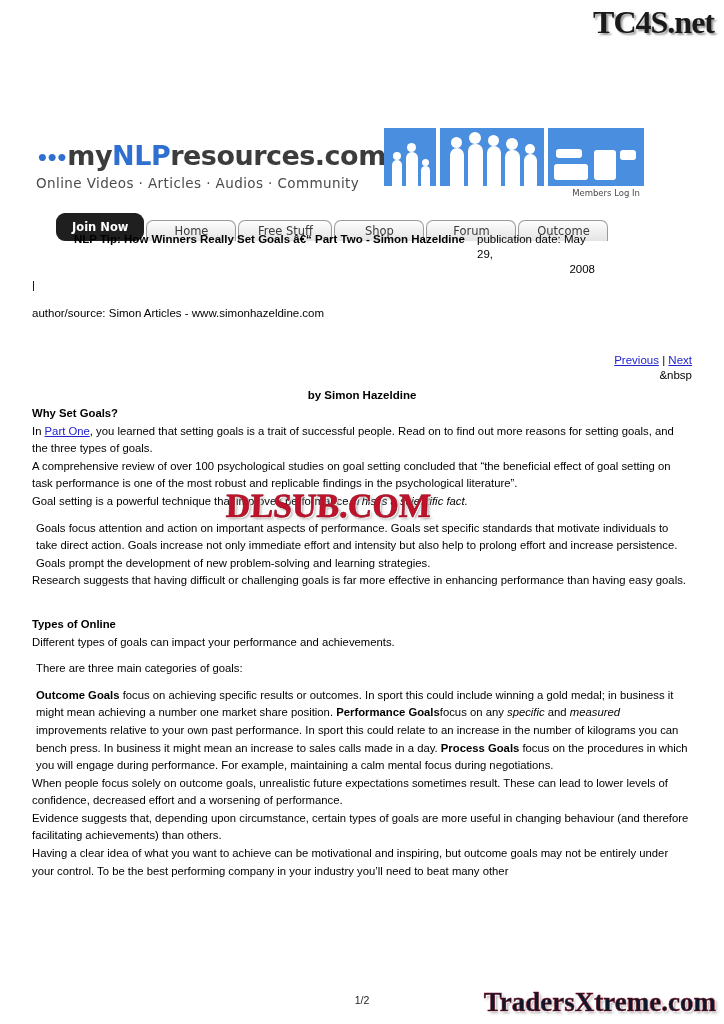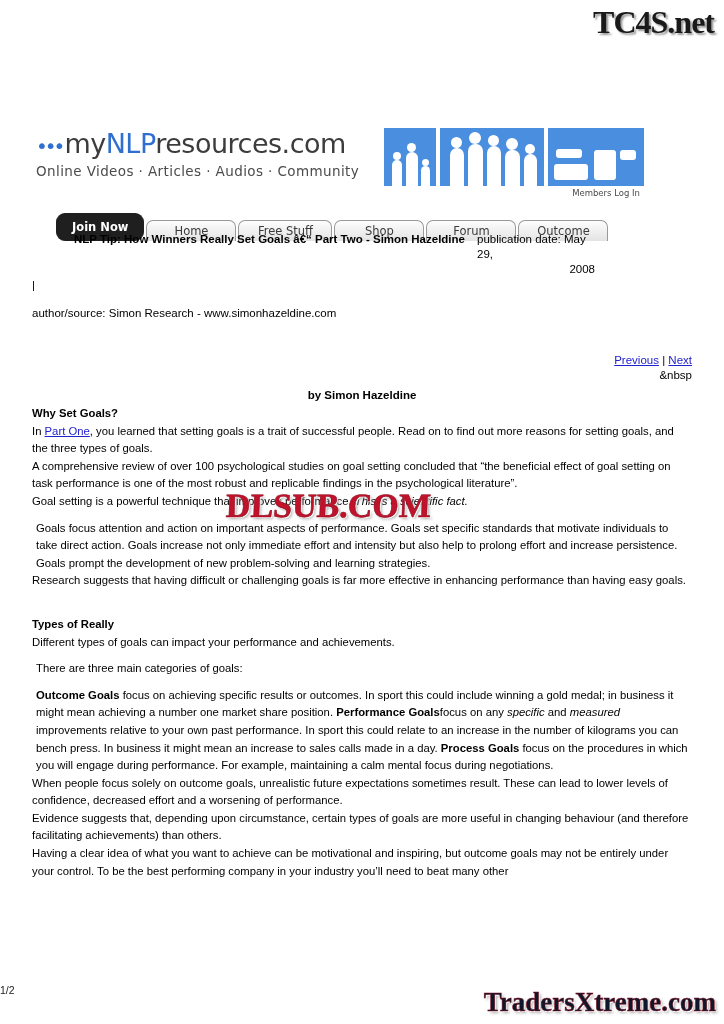--- a/index.html
+++ b/index.html
@@ -39,24 +39,25 @@
   }
   .logo-block {
     position: absolute;
     left: 0;
     top: 0;
     width: 345px;
   }
   .logo-line1 {
     font-family: "DejaVu Sans", sans-serif;
     font-size: 27px;
-    font-weight: normal;
+    font-weight: bold;
     color: #3c3c3c;
     letter-spacing: -0.5px;
     white-space: nowrap;
+    margin-top: 12px;
   }
   .logo-line1 .dots {
     color: #2f6fd0;
     font-size: 20px;
     letter-spacing: -3px;
     margin-right: 2px;
   }
   .logo-line1 .nlp {
     color: #2f6fd0;
   }
@@ -245,23 +246,24 @@
     color: #c1122b;
     letter-spacing: 0px;
     text-shadow: 1px 1px 0 #ffffff, 2px 2px 3px rgba(150,150,150,0.8);
     transform: skewX(-2deg);
     -webkit-text-stroke: 0.6px #8d0d1f;
   }
 
   
   .page-num {
     position: absolute;
-    bottom: 28px;
+    bottom: 18px;
     left: 0;
     width: 724px;
+    text-align: center;
     font-size: 10.5px;
     color: #222;
   }
   .wm-bottom {
     position: absolute;
     bottom: 6px;
     right: 8px;
     font-family: "Liberation Serif", serif;
     font-size: 27px;
     font-weight: bold;
@@ -326,21 +328,21 @@
 
 <div class="meta">
   <div class="meta-row">
     <div class="article-title">NLP Tip: How Winners Really Set Goals â€“ Part Two - Simon Hazeldine</div>
     <div class="pubdate">
       <span>publication date: May 29,</span>
       <span class="yr">2008</span>
     </div>
   </div>
   <div class="pipe">|</div>
-  <div class="author">author/source: Simon Research - www.simonhazeldine.com</div>
+  <div class="author">author/source: Simon Articles - www.simonhazeldine.com</div>
 </div>
 
 <div class="nav-links">
   <div>
     <a href="#">Previous</a>
     <span>|</span>
     <a href="#">Next</a>
   </div>
   <div class="nbsp-line">&amp;nbsp</div>
 </div>
@@ -359,21 +361,21 @@
 
   <div class="gap-sm"></div>
 
   <p class="indent"> Goals focus attention and action on important aspects of performance.  Goals set specific standards that motivate individuals to take direct action.   Goals increase not only immediate effort and intensity but also help to prolong effort and increase persistence.  Goals prompt the development of new problem-solving and learning strategies.</p>
 
   <p>Research suggests that having difficult or challenging goals is far more effective in enhancing performance than having easy goals.</p>
 
   <div class="gap"></div>
   <div class="gap-sm"></div>
 
-  <p class="h">Types of Really</p>
+  <p class="h">Types of Online</p>
 
   <p>Different types of goals can impact your performance and achievements.</p>
 
   <div class="gap-sm"></div>
 
   <p class="indent"> There are three main categories of goals:</p>
 
   <div class="gap-sm"></div>
 
   <p class="indent"><span class="b"> Outcome Goals</span><span> focus on achieving specific results or outcomes. In sport this could include winning a gold medal; in business it might mean achieving a number one market share position.  </span><span class="b">Performance Goals</span><span>focus on any </span><span class="ital">specific</span><span> and </span><span class="ital">measured</span><span> improvements relative to your own past performance. In sport this could relate to an increase in the number of kilograms you can bench press. In business it might mean an increase to sales calls made in a day.  </span><span class="b">Process Goals</span><span> focus on the procedures in which you will engage during performance. For example, maintaining a calm mental focus during negotiations.</span></p>

